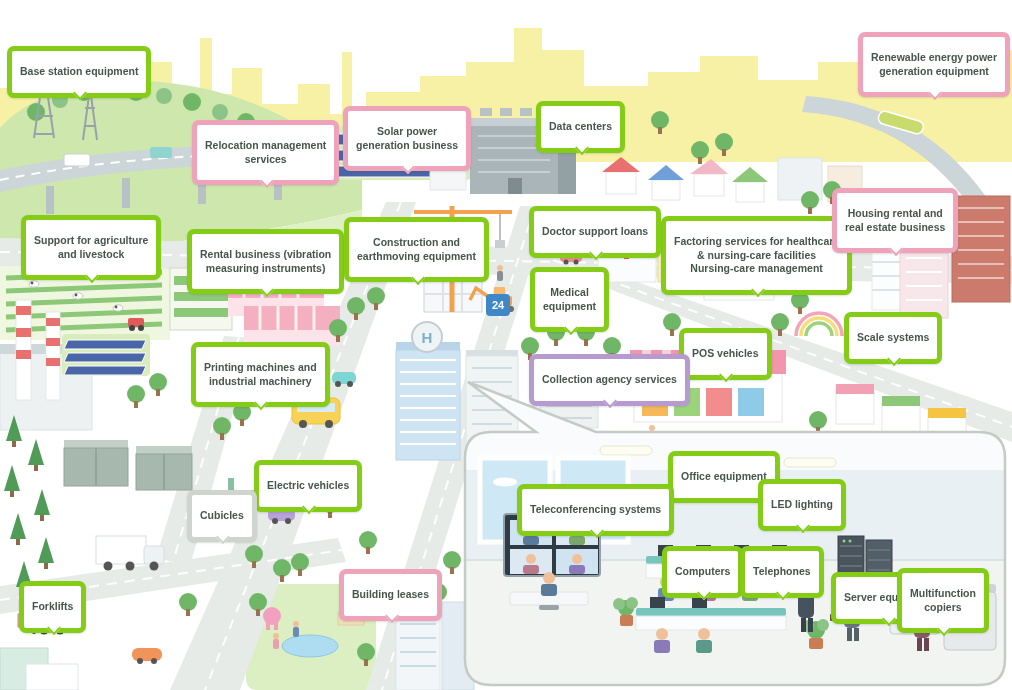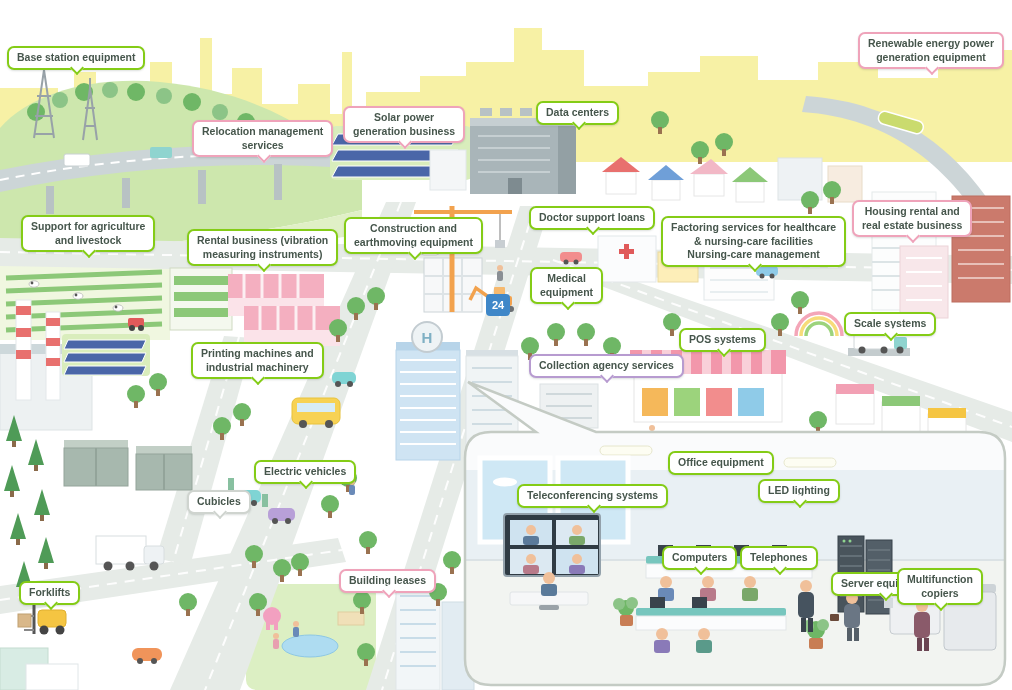--- a/index.html
+++ b/index.html
@@ -5,22 +5,22 @@
 <style>
   * { box-sizing: border-box; }
   html, body { margin: 0; padding: 0; background: #ffffff; }
   .stage {
     position: relative; width: 1012px; height: 690px; overflow: hidden;
     background: #ffffff; font-family: "Liberation Sans", sans-serif;
   }
   .stage > svg { position: absolute; left: 0; top: 0; }
   .label {
     position: absolute; z-index: 5; background: #ffffff;
-    border: 2px solid #84cc16; border-radius: 7px;
-    padding: 3px 8px; font-size: 10.5px; font-weight: bold; line-height: 1.3;
+    border: 5px solid #84cc16; border-radius: 7px;
+    padding: 14px 8px; font-size: 10.5px; font-weight: bold; line-height: 1.3;
     color: #46564c; text-align: center; white-space: pre-line;
     box-shadow: 0 1px 2px rgba(60,80,70,.18);
   }
   .label::after {
     content: ""; position: absolute; left: 50%; bottom: -5.5px;
     width: 8px; height: 8px; margin-left: -4px; background: #ffffff;
     border-right: 2px solid; border-bottom: 2px solid; border-color: inherit;
     transform: rotate(45deg);
   }
   .c-pink   { border-color: #efa3ba; }
@@ -639,27 +639,27 @@
 <div class="label" style="left:21px;  top:215px;">Support for agriculture
 and livestock</div>
 <div class="label" style="left:187px; top:229px;">Rental business (vibration
 measuring instruments)</div>
 <div class="label" style="left:344px; top:217px;">Construction and
 earthmoving equipment</div>
 <div class="label" style="left:661px; top:216px;">Factoring services for healthcare
 &amp; nursing-care facilities
 Nursing-care management</div>
 <div class="label" style="left:529px; top:206px;">Doctor support loans</div>
-<div class="label c-pink" style="left:852px; top:188px;margin-top:12px;">Housing rental and
+<div class="label c-pink" style="left:832px; top:188px;">Housing rental and
 real estate business</div>
 <div class="label" style="left:530px; top:267px;">Medical
 equipment</div>
 <div class="label" style="left:157px; top:342px;margin-left:34px;">Printing machines and
 industrial machinery</div>
-<div class="label" style="left:679px; top:328px;">POS systems</div>
+<div class="label" style="left:679px; top:328px;">POS vehicles</div>
 <div class="label" style="left:844px; top:312px;">Scale systems</div>
 <div class="label c-purple" style="left:529px; top:354px;">Collection agency services</div>
 <div class="label" style="left:254px; top:460px;">Electric vehicles</div>
 <div class="label c-gray" style="left:139px; top:490px;margin-left:48px;">Cubicles</div>
 <div class="label c-pink" style="left:339px; top:569px;">Building leases</div>
 <div class="label" style="left:19px;  top:581px;">Forklifts</div>
 
 <div class="label no-tail" style="left:668px; top:451px;">Office equipment</div>
 <div class="label" style="left:517px; top:484px;">Teleconferencing systems</div>
 <div class="label" style="left:758px; top:479px;">LED lighting</div>

